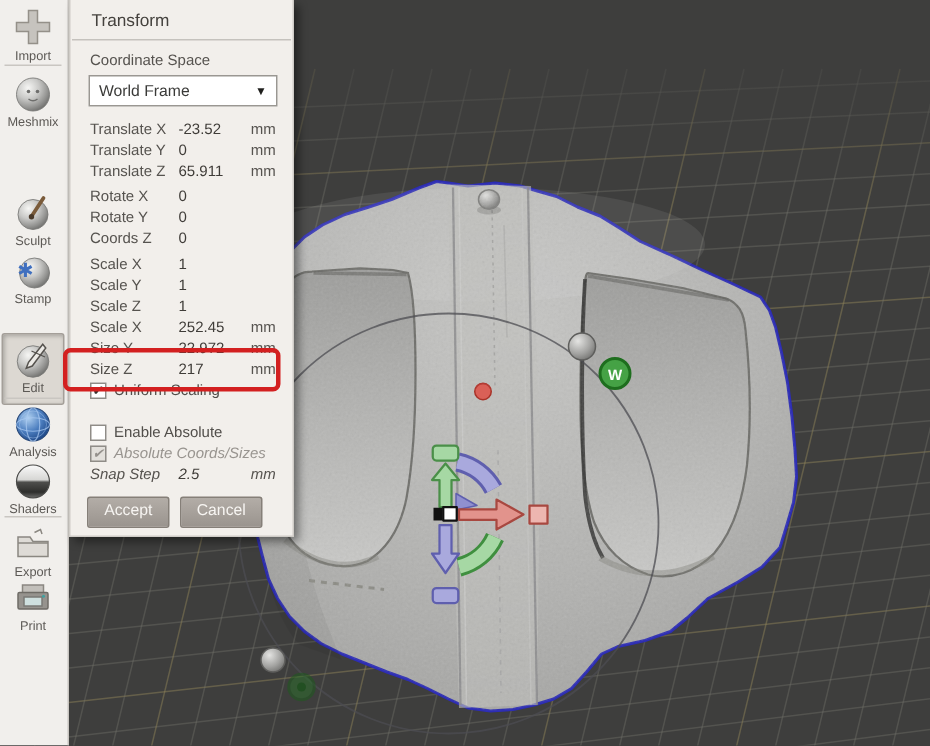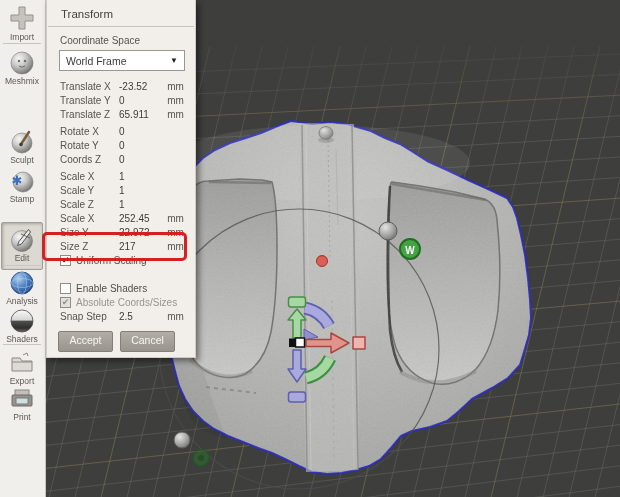--- a/index.html
+++ b/index.html
@@ -34,21 +34,21 @@
   .row .lbl{flex:1;white-space:nowrap}
   .row .val{width:46px;text-align:left;color:#3f3c38}
   .row .unit{width:21px;text-align:center}
   .gap3{height:3px}.gap14{height:14px}
   .chk-row{display:flex;align-items:center;height:14px;padding:0 9px 0 13px;
            font-size:10px;color:#514e4a;gap:5px}
   .box{width:9px;height:9px;border:1px solid #8f8c87;background:#fff;flex:0 0 auto;
        font-size:9px;line-height:9px;text-align:center;color:#33322f;cursor:pointer}
   .box.checked::before{content:"✔"}
   .box.disabled{background:#e3e0db;color:#95918c}
-  .italic{}
+  .italic{font-style:italic}
   .dim{color:#98948f}
   .btns{display:flex;gap:7px;padding:8px 0 0 11px}
   .btn{width:53px;height:19px;background:linear-gradient(#b3ada7,#9a948e);
        border:1px solid #857f78;color:#f7f5f2;font-size:10.5px;text-align:center;
        line-height:17px;border-radius:2px;cursor:pointer}
 
   
   .red-box{position:absolute;left:42px;top:232px;width:139px;height:23px;
            border:3px solid #d32020;border-radius:5px;z-index:20;pointer-events:none}
 </style>
@@ -385,21 +385,21 @@
     <span class="unit">mm</span>
     </div>
 
   <div class="chk-row">
     <span class="box checked"></span>
     <span>Uniform Scaling</span>
     </div>
   <div class="gap14"></div>
   <div class="chk-row">
     <span class="box"></span>
-    <span>Enable Shaders</span>
+    <span>Enable Absolute</span>
     </div>
   <div class="chk-row italic dim">
     <span class="box checked disabled"></span>
     <span>Absolute Coords/Sizes</span>
     </div>
   <div class="row italic">
     <span class="lbl">Snap Step</span>
     <span class="val">2.5</span>
     <span class="unit">mm</span>
     </div>

